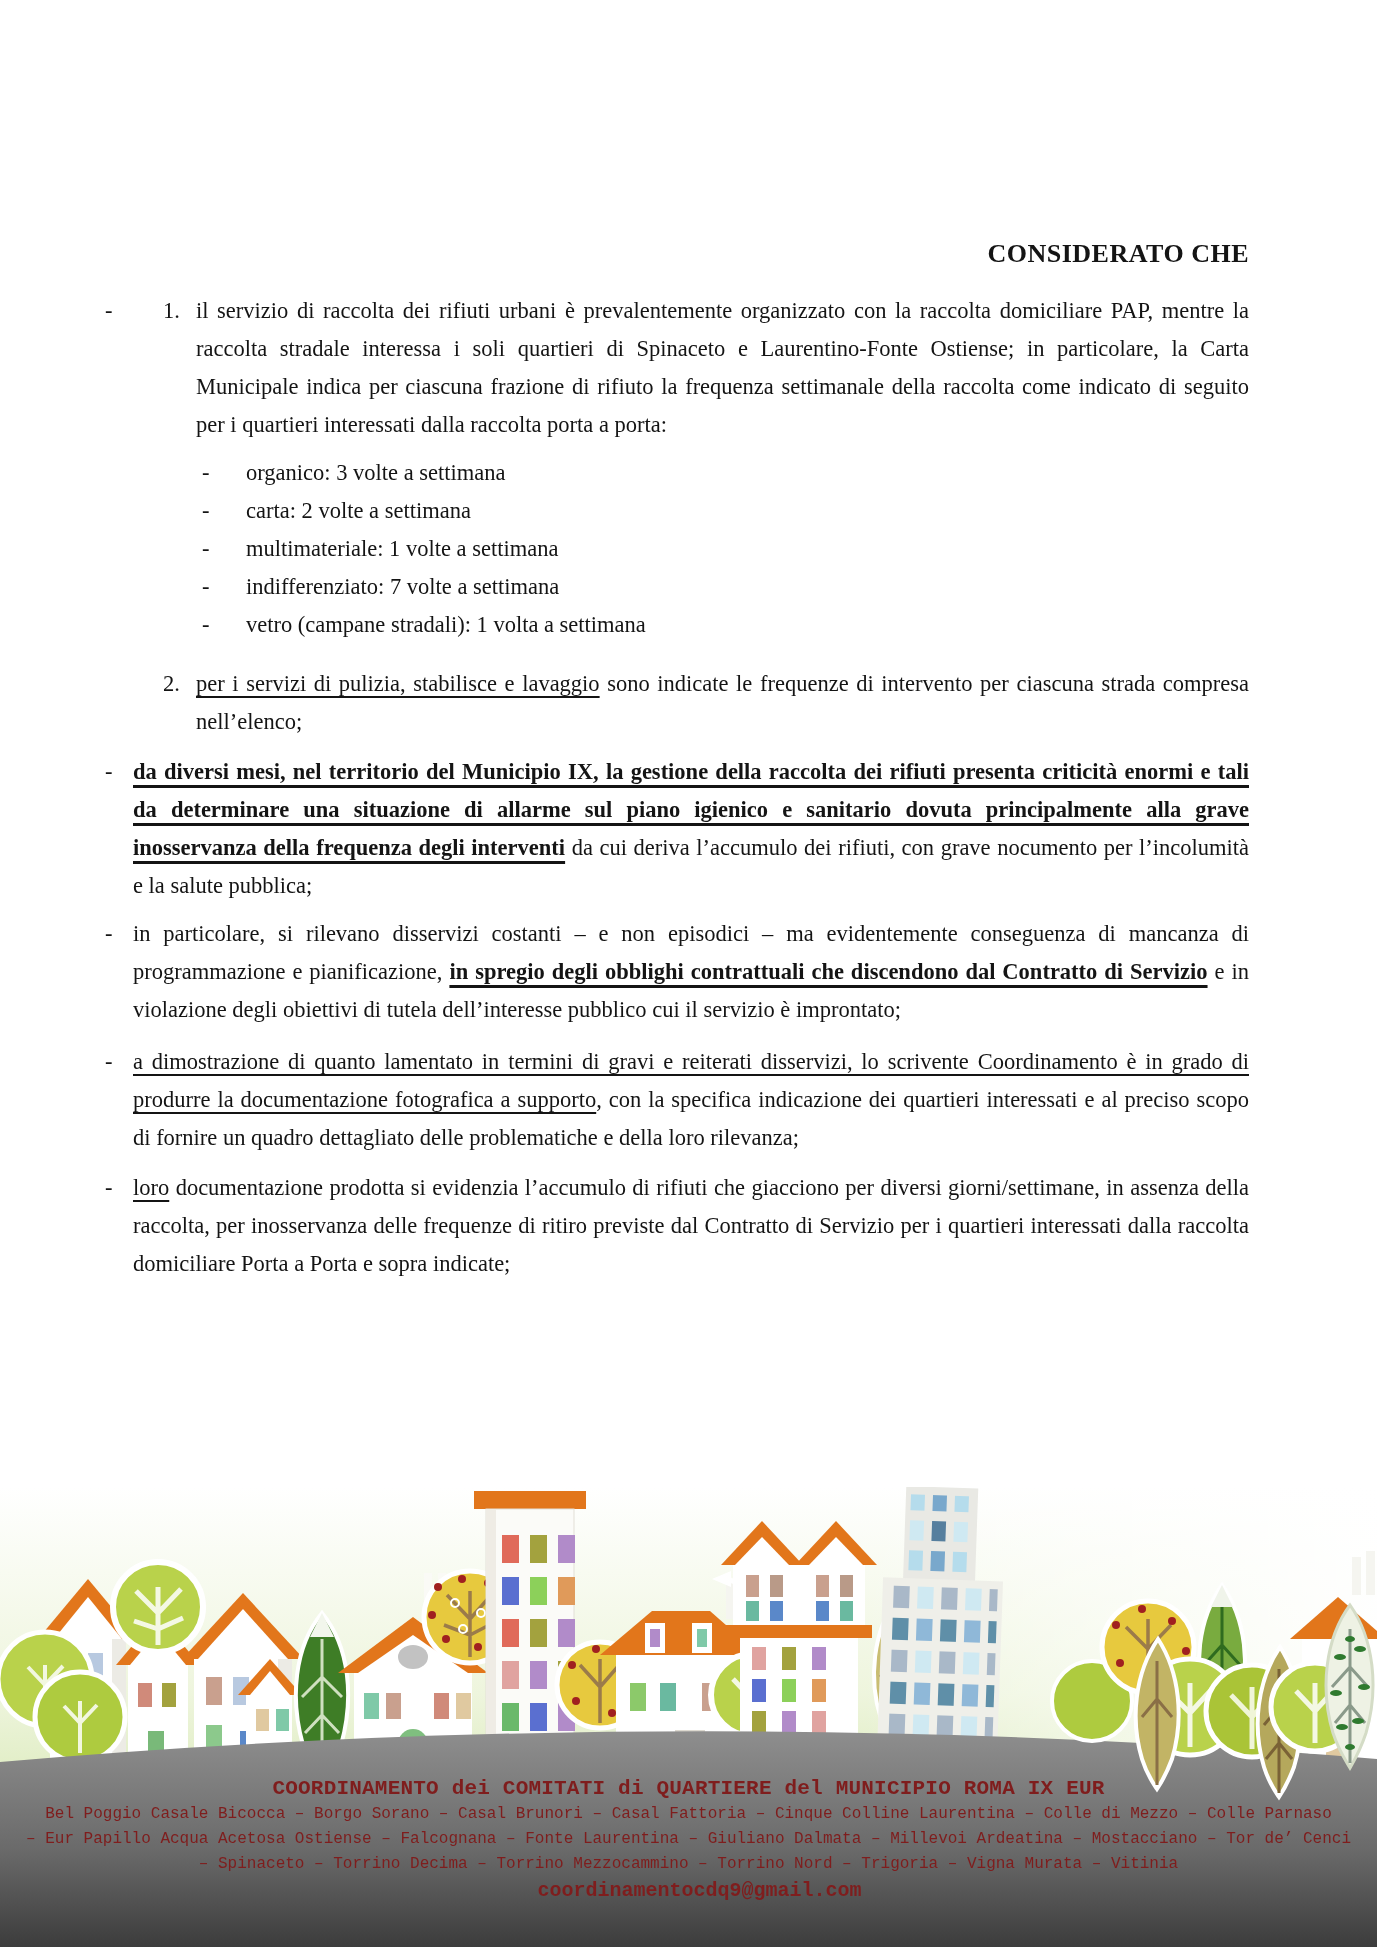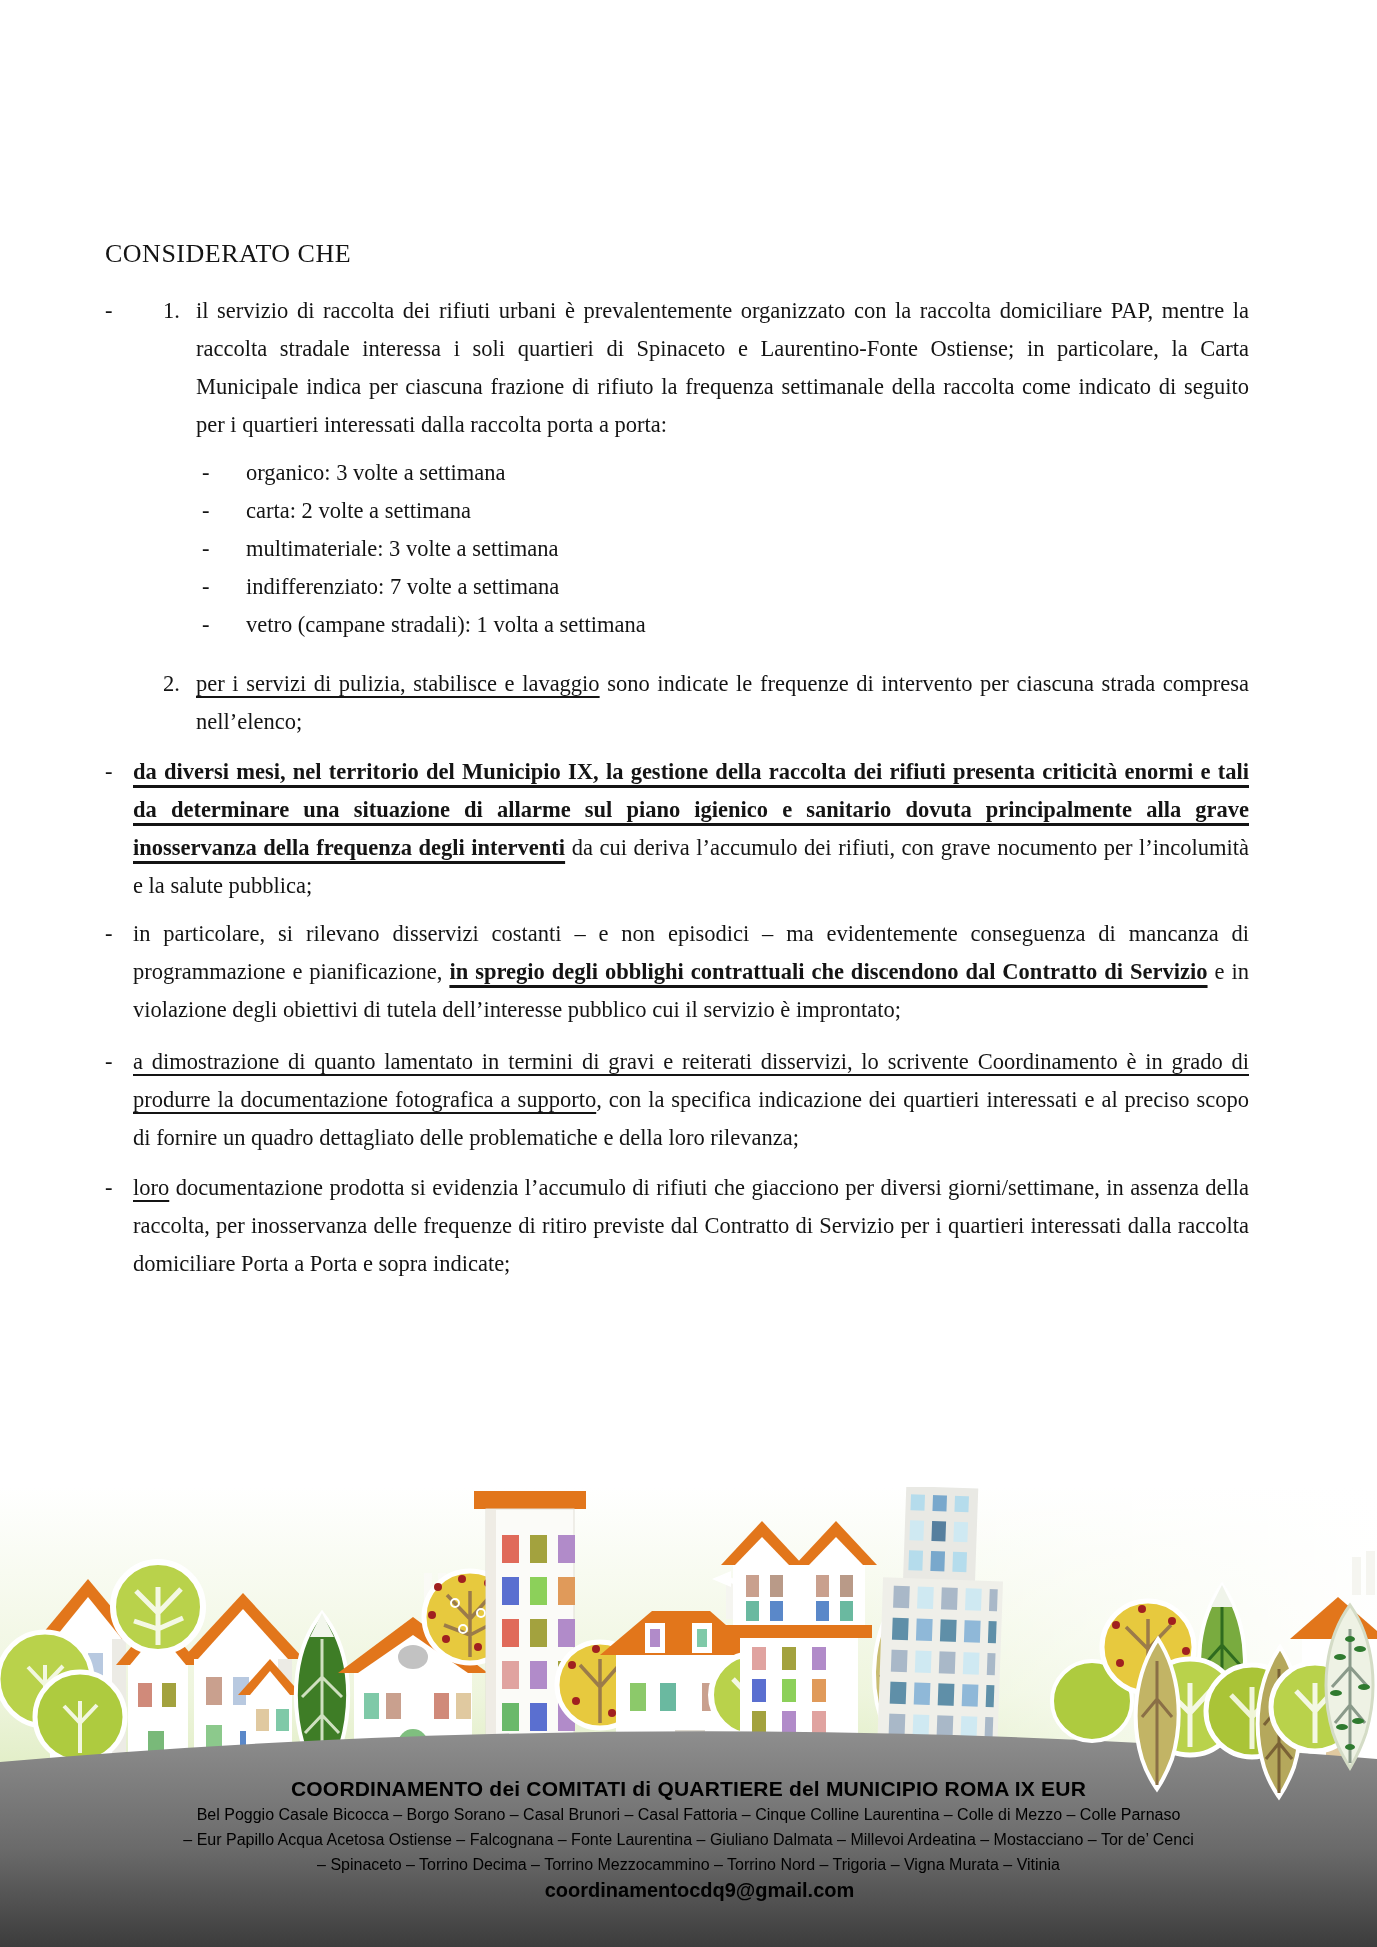--- a/index.html
+++ b/index.html
@@ -1,39 +1,39 @@
 <!DOCTYPE html>
 <html><head>
 <meta charset="utf-8">
 <style>
   html,body{margin:0;padding:0;background:#e8e8e8;}
   .page{position:relative;width:1377px;height:1947px;background:#ffffff;overflow:hidden;
         font-family:"Liberation Serif","DejaVu Serif",serif;color:#141414;}
   
   .doc-body{position:absolute;left:105px;right:128px;top:238px;
             font-size:22.5px;line-height:38px;text-align:justify;}
-  .doc-title{text-align:left;font-weight:normal;font-size:26px;line-height:32px;
+  .doc-title{text-align:right;font-weight:bold;font-size:26px;line-height:32px;
              letter-spacing:.5px;margin:0 0 22px 0;}
   .li{position:relative;}
   .lvl1{padding-left:28px;margin-bottom:16px;}
   .lvl1>.mk{position:absolute;left:0;top:0;}
   .lvl2{padding-left:91px;margin-bottom:10px;}
   .lvl2>.mk{position:absolute;left:58px;top:0;}
   .lvl3{padding-left:141px;margin-bottom:0;}
   .lvl3>.mk{position:absolute;left:97px;top:0;}
   .sublist{margin-top:8px;margin-bottom:21px;}
   .mb12{margin-bottom:12px;} .mb10{margin-bottom:10px;} .mb14{margin-bottom:14px;}
   .u{text-decoration:underline;text-decoration-thickness:1.5px;text-underline-offset:5px;}
   .u2{text-decoration:underline;text-decoration-thickness:2px;text-underline-offset:5px;}
   .bu{font-weight:bold;text-decoration:underline;text-decoration-thickness:2.5px;text-underline-offset:6px;}
   
   .scape{position:absolute;left:0;top:1487px;width:1377px;height:460px;}
   
-  .footer-text{position:absolute;left:0;right:0;top:1776px;text-align:center;color:#000000;
-               font-family:Liberation Sans, sans-serif;}
+  .footer-text{position:absolute;left:0;right:0;top:1776px;text-align:center;color:#7f1d1d;
+               font-family:Liberation Mono, monospace;}
   .f-title{font-weight:bold;font-size:21px;line-height:26px;letter-spacing:.2px;}
   .f-line{font-size:16px;line-height:25px;font-weight:400;}
   .f-email{font-weight:bold;font-size:20px;line-height:27px;margin-left:22px;}
 </style>
 </head>
 <body>
 
 <div class="page">
 
   <div class="doc-body">
@@ -52,21 +52,21 @@
       <div class="li lvl3">
         <span class="mk">-</span>
         <span>organico: 3 volte a settimana</span>
       </div>
       <div class="li lvl3">
         <span class="mk">-</span>
         <span>carta: 2 volte a settimana</span>
       </div>
       <div class="li lvl3">
         <span class="mk">-</span>
-        <span>multimateriale: 3 volte a settimana</span>
+        <span>multimateriale: 1 volte a settimana</span>
       </div>
       <div class="li lvl3">
         <span class="mk">-</span>
         <span>indifferenziato: 7 volte a settimana</span>
       </div>
       <div class="li lvl3">
         <span class="mk">-</span>
         <span>vetro (campane stradali): 1 volta a settimana</span>
       </div>
     </div>

